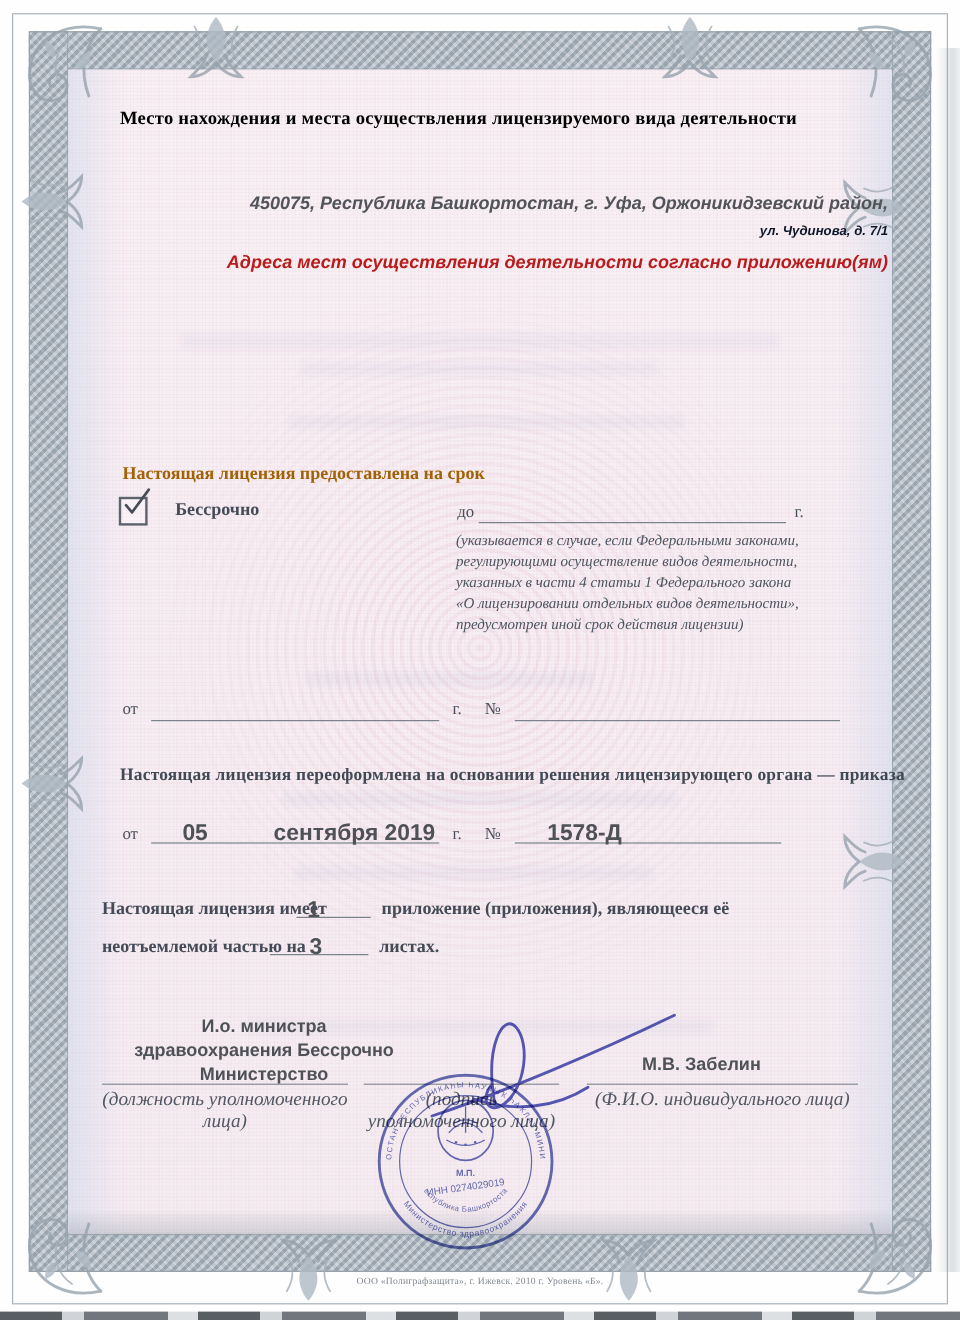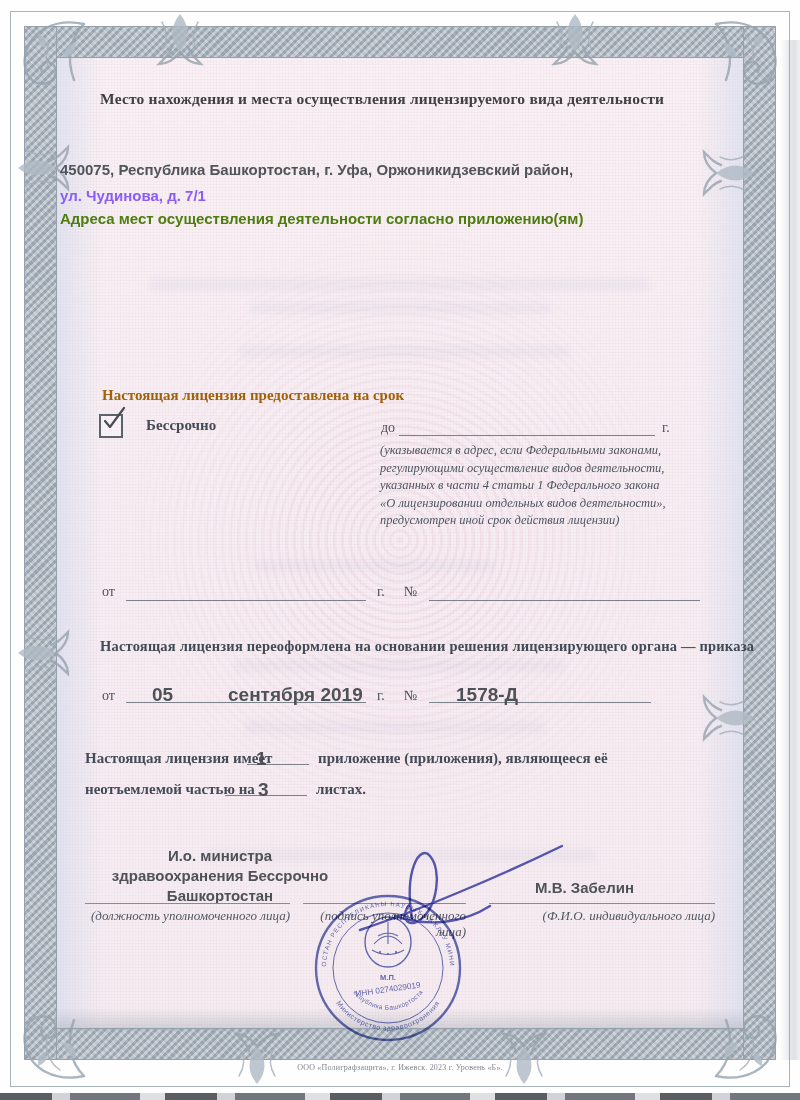--- a/index.html
+++ b/index.html
@@ -3,21 +3,21 @@
 <meta charset="utf-8">
 <style>
   html,body{margin:0;padding:0;background:#ffffff;}
   .page{position:relative;width:800px;height:1100px;background:#fefefe;overflow:hidden;
         font-family:"Liberation Serif", serif;color:#4a505b;}
   .abs{position:absolute;}
   .serif{font-family:"Liberation Serif", serif;}
   .sans{font-family:"Liberation Sans", sans-serif;}
   .it{font-style:italic;}
   .b{font-weight:bold;}
-  .center{text-align:left;}
+  .center{text-align:right;font-style:italic;}
 
   
   .hairline{position:absolute;left:10px;top:11px;right:10px;bottom:13px;
             border:1px solid #a8b2bb;}
   .band{position:absolute;background:
         repeating-linear-gradient(135deg, rgba(255,255,255,.30) 0 3px, rgba(125,138,150,.28) 3px 6px),
         repeating-linear-gradient(45deg, rgba(255,255,255,.18) 0 2px, rgba(140,152,163,.20) 2px 5px),
         #a9b3bd;
         box-shadow: inset 0 0 0 1px #96a1ab;}
   .band-top{left:24px;right:24px;top:26px;height:32px;}
@@ -39,46 +39,46 @@
       linear-gradient(180deg,#f9f0f4 0%,#f7eef3 45%,#f5ecf1 100%);}
   .rosette{position:absolute;left:120px;top:220px;width:560px;height:640px;
       background:repeating-radial-gradient(circle at 50% 50%, rgba(222,156,182,.12) 0 3px, rgba(222,156,182,0) 3px 8px);
       -webkit-mask-image:radial-gradient(closest-side, #000 30%, transparent 100%);
       mask-image:radial-gradient(closest-side, #000 30%, transparent 100%);}
   .wash-bottom{position:absolute;left:57px;right:57px;top:1008px;height:22px;
       background:linear-gradient(180deg, rgba(150,160,172,0), rgba(150,160,172,.40));filter:blur(1px);}
   .ghost{position:absolute;background:rgba(138,152,202,.08);filter:blur(3px);border-radius:4px;}
 
   
-  .loc-head{left:100px;top:90px;width:600px;font-size:15.5px;font-weight:bold;color:#404040;letter-spacing:.2px;}
+  .loc-head{left:100px;top:90px;width:600px;font-size:15.5px;font-weight:bold;color:#000000;letter-spacing:.2px;}
   .loc-note{left:88px;top:112px;width:580px;font-size:13px;line-height:21px;color:#4d5560;}
   .addr1{left:60px;right:60px;top:161px;font-size:15px;color:#515459;}
-  .addr2{left:60px;right:60px;top:187px;font-size:15px;color:#8b5cf6;}
-  .addr-note{left:60px;right:60px;top:210px;font-size:15px;color:#4d7c0f;}
+  .addr2{left:60px;right:60px;top:187px;font-size:11px;color:#0f172a;}
+  .addr-note{left:60px;right:60px;top:210px;font-size:15px;color:#b91c1c;}
 
   .term-head{left:102px;top:387px;font-size:15px;font-weight:bold;color:#a16207;}
   .chk{left:99px;top:414px;width:20px;height:20px;border:2px solid #5c636c;background:rgba(255,255,255,.25);}
   .chk svg{position:absolute;left:1px;top:-7px;overflow:visible;}
   .perpetual{left:146px;top:417px;font-size:15px;font-weight:bold;color:#444b57;}
   .until{left:381px;top:420px;font-size:14px;}
   .until-line{left:399px;top:420px;width:256px;height:15px;border-bottom:1.2px solid #7b828c;}
   .until-g{left:662px;top:420px;font-size:14px;}
   .term-note{left:380px;top:442px;width:300px;font-size:12.5px;line-height:17.6px;color:#4d5560;}
 
   .granted-head{left:100px;top:528px;font-size:14.5px;font-weight:bold;color:#414955;letter-spacing:.2px;}
   .row-ot{font-size:14px;}
   .u{border-bottom:1.2px solid #7b828c;height:16px;}
   .fillval{font-family:"Liberation Sans", sans-serif;font-weight:bold;font-size:19px;color:#4e5257;}
 
   .appendix-line{font-size:15px;font-weight:bold;color:#444b57;}
 
   .sig-pos{left:85px;top:846px;width:270px;font-size:15px;font-weight:bold;line-height:20px;color:#4e5257;text-align:center;}
   .sig-name{left:535px;top:879px;font-size:15px;font-weight:bold;color:#4e5257;}
   .rule{border-bottom:1px solid #858c95;height:1px;top:902px;}
-  .cap{top:908px;font-size:13px;color:#50576 2;color:#505762;text-align:right;}
+  .cap{top:908px;font-size:16px;color:#50576 2;color:#505762;text-align:center;}
 
   .printer{left:0;right:0;top:1063px;text-align:center;font-size:8px;color:#818890;
            font-family:"Liberation Serif", serif;letter-spacing:.2px;}
 
   
   .orn{position:absolute;opacity:.8;}
   .fl-stroke{fill:none;stroke:#97a3ae;stroke-width:2.4;stroke-linecap:round;}
   .fl-stroke2{fill:none;stroke:#a4afb9;stroke-width:1.5;stroke-linecap:round;}
   .fl-leaf{fill:#afbac4;stroke:none;}
 
@@ -179,21 +179,21 @@
   <div class="abs chk">
     <svg width="26" height="26">
       <polyline points="3,12 8,18 22,-1" fill="none" stroke="#474d56" stroke-width="2.2" stroke-linecap="round" stroke-linejoin="round"></polyline>
     </svg>
   </div>
   <div class="abs serif perpetual">Бессрочно</div>
   <div class="abs serif until">до</div>
   <div class="abs until-line"></div>
   <div class="abs serif until-g">г.</div>
   <div class="abs serif it term-note">
-    <div>(указывается в адрес, если Федеральными законами,</div>
+    <div>(указывается в случае, если Федеральными законами,</div>
     <div>регулирующими осуществление видов деятельности,</div>
     <div>указанных в части 4 статьи 1 Федерального закона</div>
     <div>«О лицензировании отдельных видов деятельности»,</div>
     <div>предусмотрен иной срок действия лицензии)</div>
   </div>
 
   <div class="abs serif row-ot" style="left:102px;top:584px">от</div>
   <div class="abs u" style="left:126px;top:584px;width:240px"></div>
   <div class="abs serif row-ot" style="left:377px;top:584px">г.</div>
   <div class="abs serif row-ot" style="left:404px;top:584px">№</div>
@@ -214,21 +214,21 @@
   <div class="abs fillval" style="left:256px;top:748px">1</div>
   <div class="abs serif appendix-line" style="left:318px;top:750px">приложение (приложения), являющееся её</div>
   <div class="abs serif appendix-line" style="left:85px;top:781px">неотъемлемой частью на</div>
   <div class="abs u" style="left:225px;top:779px;width:82px"></div>
   <div class="abs fillval" style="left:258px;top:779px">3</div>
   <div class="abs serif appendix-line" style="left:316px;top:781px">листах.</div>
 
   <div class="abs sans sig-pos">
     <div>И.о. министра</div>
     <div>здравоохранения Бессрочно</div>
-    <div>Башкортостан</div>
+    <div>Министерство</div>
   </div>
   <div class="abs sans sig-name">М.В. Забелин</div>
   <div class="abs rule" style="left:85px;width:205px"></div>
   <div class="abs rule" style="left:303px;width:163px"></div>
   <div class="abs rule" style="left:489px;width:226px"></div>
   <div class="abs serif it cap" style="left:85px;width:205px">(должность уполномоченного лица)</div>
   <div class="abs serif it cap" style="left:303px;width:163px">(подпись уполномоченного лица)</div>
   <div class="abs serif it cap" style="left:489px;width:226px">(Ф.И.О.  индивидуального лица)</div>
 
   <svg class="stamp" viewBox="0 0 152 152">
@@ -258,16 +258,16 @@
   </svg>
 
   <svg class="pen" viewBox="0 0 300 140">
     <g fill="none" stroke="#3c41b0" stroke-width="2.4" stroke-linecap="round" opacity=".85">
       <path d="M 60,112 C 120,92 200,58 262,28"></path>
       <path d="M 112,100 C 104,52 120,26 130,38 C 142,52 138,88 120,102 C 106,112 100,96 110,86"></path>
       <path d="M 95,98 C 130,110 165,104 190,88"></path>
     </g>
   </svg>
 
-  <div class="abs printer">ООО «Полиграфзащита», г. Ижевск. 2023 г. Уровень «Б».</div>
+  <div class="abs printer">ООО «Полиграфзащита», г. Ижевск. 2010 г. Уровень «Б».</div>
 
   <div class="scan-dashes"></div>
 </div>
 
 </body></html>

